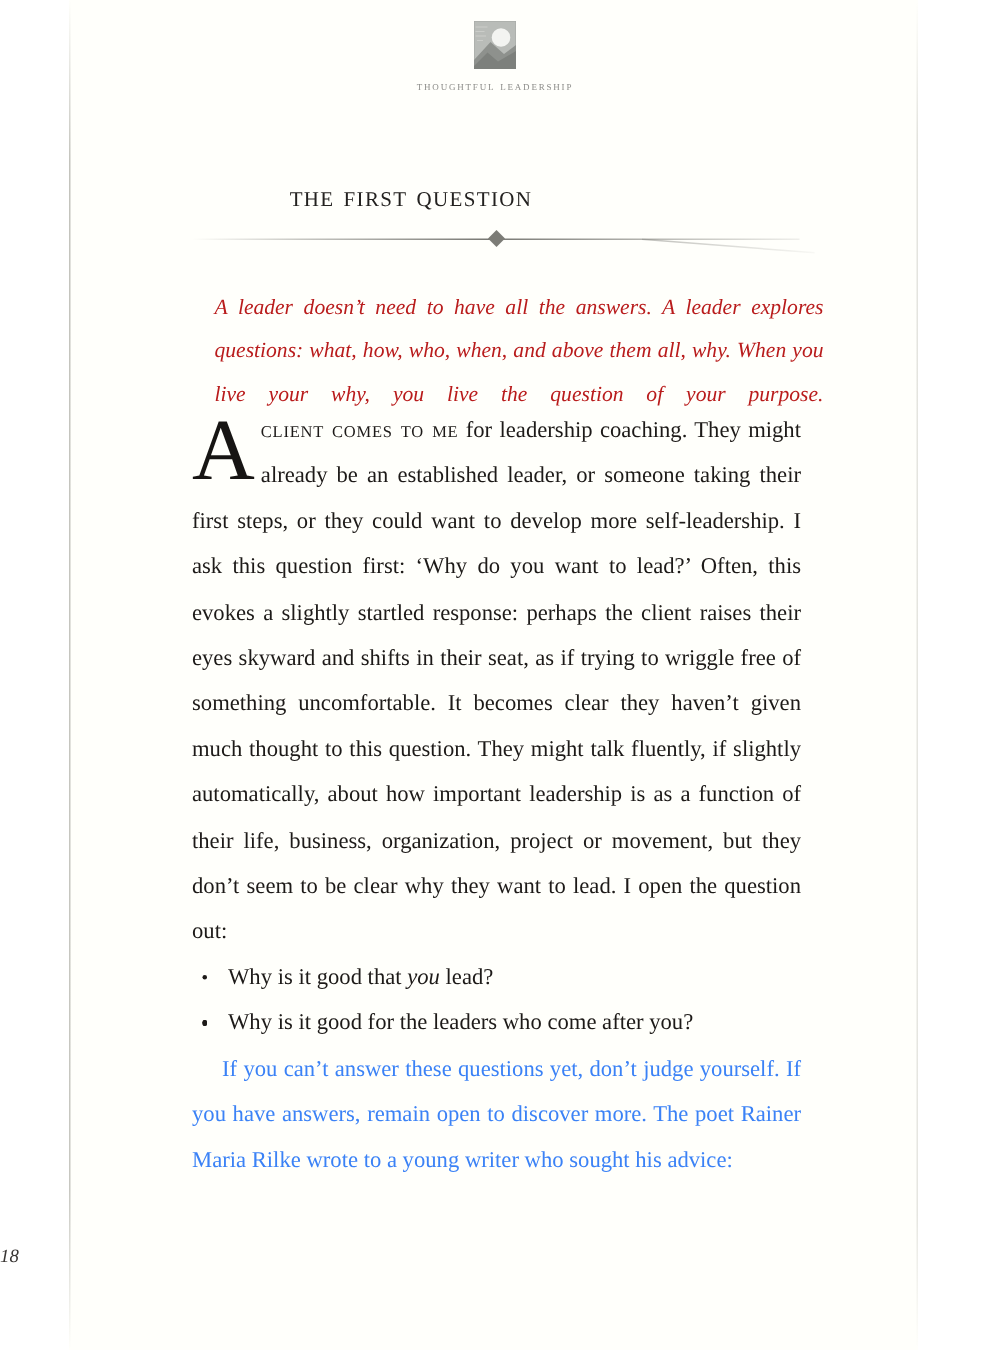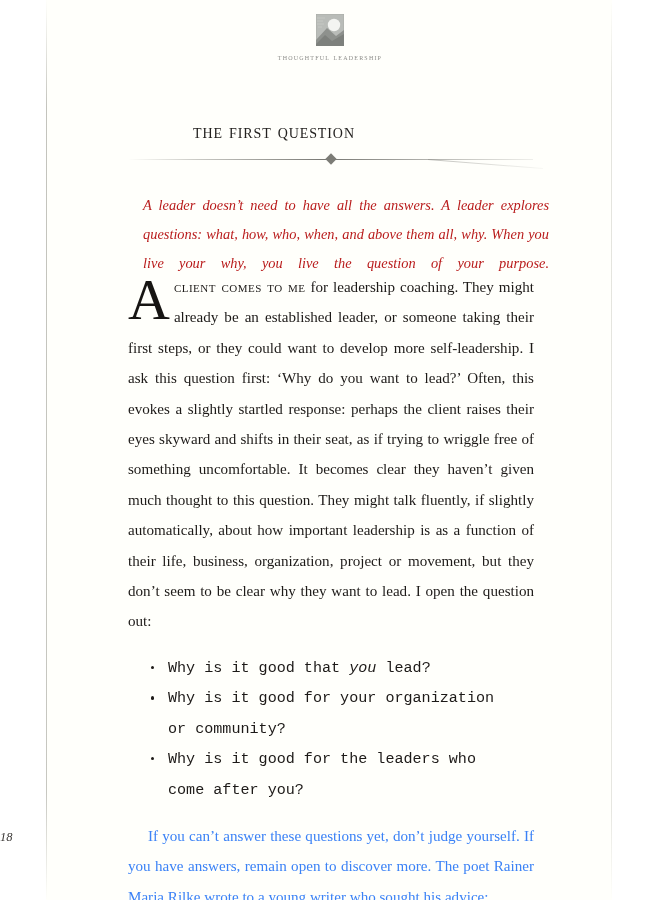--- a/index.html
+++ b/index.html
@@ -176,26 +176,25 @@
   }
   .smallcaps {
     font-variant: small-caps;
     text-transform: lowercase;
     letter-spacing: 0.5px;
   }
 
   
   .question-list {
     list-style: none;
-    margin: 16px;
+    margin: 0;
     padding: 0;
     font-size: 15.1px;
     line-height: 30.4px;
     color: #1d1a18;
-    font-family: Liberation Mono, monospace;
   }
   .question-list li {
     position: relative;
     padding-left: 24px;
   }
   .question-list li .bullet-dot {
     position: absolute;
     left: 7px;
     top: 13px;
     width: 3.4px;
@@ -261,21 +260,21 @@
   </div>
 
   <p class="epigraph">A leader doesn’t need to have all the answers. A leader explores questions: what, how, who, when, and above them all, why. When you live your why, you live the question of your purpose.</p>
 
   <div class="body-block">
 
     <p class="body-para"><span class="dropcap">A</span><span class="smallcaps">client comes to me</span><span> for leadership coaching. They might already be an established leader, or someone taking their first steps, or they could want to develop more self-leadership. I ask this question first: ‘Why do you want to lead?’ Often, this evokes a slightly startled response: perhaps the client raises their eyes skyward and shifts in their seat, as if trying to wriggle free of something uncomfortable. It becomes clear they haven’t given much thought to this question. They might talk fluently, if slightly automatically, about how important leadership is as a function of their life, business, organization, project or movement, but they don’t seem to be clear why they want to lead. I open the question out:</span></p>
 
     <ul class="question-list">
       <li><span class="bullet-dot"></span><span>Why is it good that </span><span class="em">you</span><span> lead?</span></li>
-      <li><span class="bullet-dot"></span><span>Why is it good for your organization or community?</span></li>
+      <li><span class="bullet-dot"></span></li>
       <li><span class="bullet-dot"></span><span>Why is it good for the leaders who come after you?</span></li>
     </ul>
 
     <p class="closing-para">If you can’t answer these questions yet, don’t judge yourself. If you have answers, remain open to discover more. The poet Rainer Maria Rilke wrote to a young writer who sought his advice:</p>
   </div>
 
   <div class="folio">18</div>
 
 </div>
 

